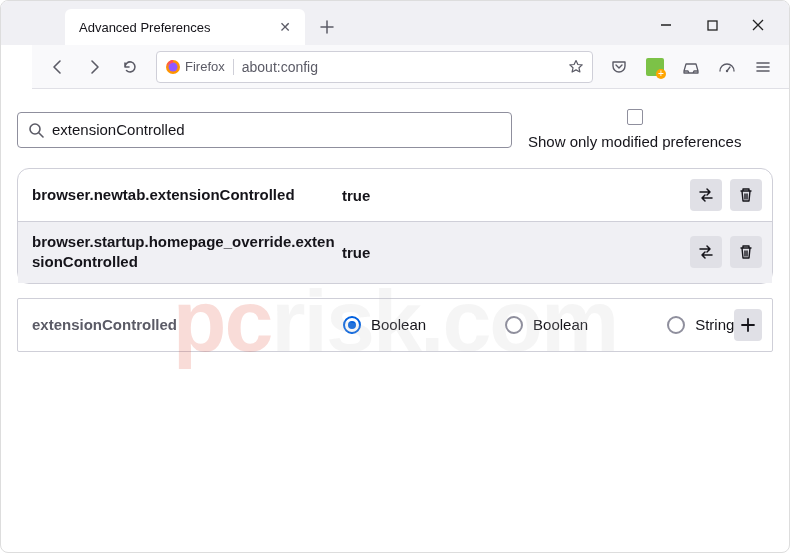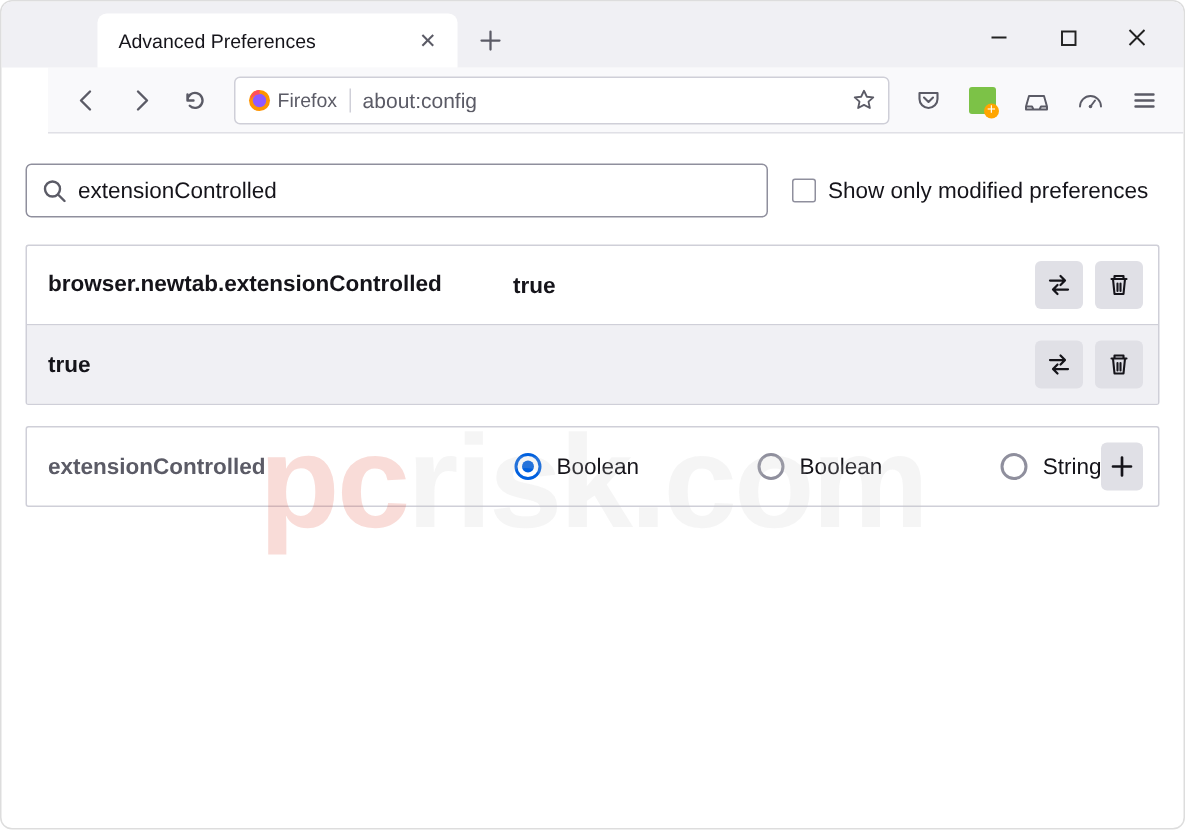--- a/index.html
+++ b/index.html
@@ -19,24 +19,24 @@
     .urlbar-input { flex: 1; border: none; outline: none; font-size: 14px; color: #5b5b66; }
     .urlbar-star { color: #5b5b66; }
     .fx-logo { width: 16px; height: 16px; }
     .ext-icon { width: 18px; height: 18px; background: #7cc247; border-radius: 2px; position: relative; }
     .ext-icon::after { content:"+"; position:absolute; right:-2px; bottom:-3px; font-size:10px; color:#fff; background:#ffa500; border-radius:50%; width:10px; height:10px; line-height:10px; text-align:center; }
     
     .content { padding: 20px 16px 16px; }
     .search-row { display: flex; align-items: center; gap: 16px; margin-bottom: 18px; }
     .search-box { flex: 1; height: 36px; border: 1px solid #8f8f9d; border-radius: 4px; display: flex; align-items: center; padding: 0 10px; gap: 8px; max-width: 495px;}
     .search-input { flex: 1; border: none; outline: none; font-size: 15px; color: #15141a; }
-    .checkbox-wrap { display: flex; align-items: center; gap: 8px; font-size: 15px; color: #15141a; }
+    .checkbox-wrap { display: flex; align-items: center; gap: 8px; font-size: 15px; color: #15141a; flex-direction: column; }
     .checkbox { width: 16px; height: 16px; border: 1px solid #8f8f9d; border-radius: 2px; }
     
-    .pref-table { border: 1px solid #cfcfd8; border-radius: 2px; margin-bottom: 14px; }
+    .pref-table { border: 1px solid #cfcfd8; border-radius: 12px; margin-bottom: 14px; }
     .pref-row { display: flex; align-items: center; padding: 10px 10px 10px 14px; min-height: 44px; }
     .pref-row:not(:last-child) { border-bottom: 1px solid #cfcfd8; }
     .pref-row.odd { background: #f0f0f4; }
     .pref-name { font-size: 15px; font-weight: 700; color: #15141a; width: 310px; word-break: break-word; line-height: 1.35; }
     .pref-value { font-size: 15px; font-weight: 700; color: #15141a; flex: 1; }
     .pref-actions { display: flex; gap: 8px; }
     .pref-btn { width: 32px; height: 32px; background: #e0e0e6; border-radius: 4px; display: flex; align-items: center; justify-content: center; color: #15141a; }
     
     .new-row { border: 1px solid #cfcfd8; border-radius: 2px; display: flex; align-items: center; padding: 10px 10px 10px 14px; min-height: 52px; }
     .new-name { font-size: 15px; font-weight: 700; color: #5b5b66; width: 310px; }
@@ -167,20 +167,21 @@
             </svg>
         </div>
         <div class="pref-btn">
           <svg width="16" height="16" viewBox="0 0 16 16">
               <path d="M3 4h10M5 4V2h6v2 M4 4l1 10h6l1-10 M7 7v5M9 7v5" stroke="currentColor" stroke-width="1.4" fill="none" stroke-linecap="round" stroke-linejoin="round"></path>
             </svg>
         </div>
       </div>
     </div>
     <div class="pref-row odd">
+      <div class="pref-name">browser.startup.homepage_override.extensionControlled</div>
       <div class="pref-value">true</div>
       <div class="pref-actions">
         <div class="pref-btn">
           <svg width="18" height="16" viewBox="0 0 18 16">
               <path d="M3 5h10m0 0l-3-3m3 3l-3 3 M15 11H5m0 0l3-3m-3 3l3 3" stroke="currentColor" stroke-width="1.5" fill="none" stroke-linecap="round" stroke-linejoin="round"></path>
             </svg>
         </div>
         <div class="pref-btn">
           <svg width="16" height="16" viewBox="0 0 16 16">
               <path d="M3 4h10M5 4V2h6v2 M4 4l1 10h6l1-10 M7 7v5M9 7v5" stroke="currentColor" stroke-width="1.4" fill="none" stroke-linecap="round" stroke-linejoin="round"></path>

